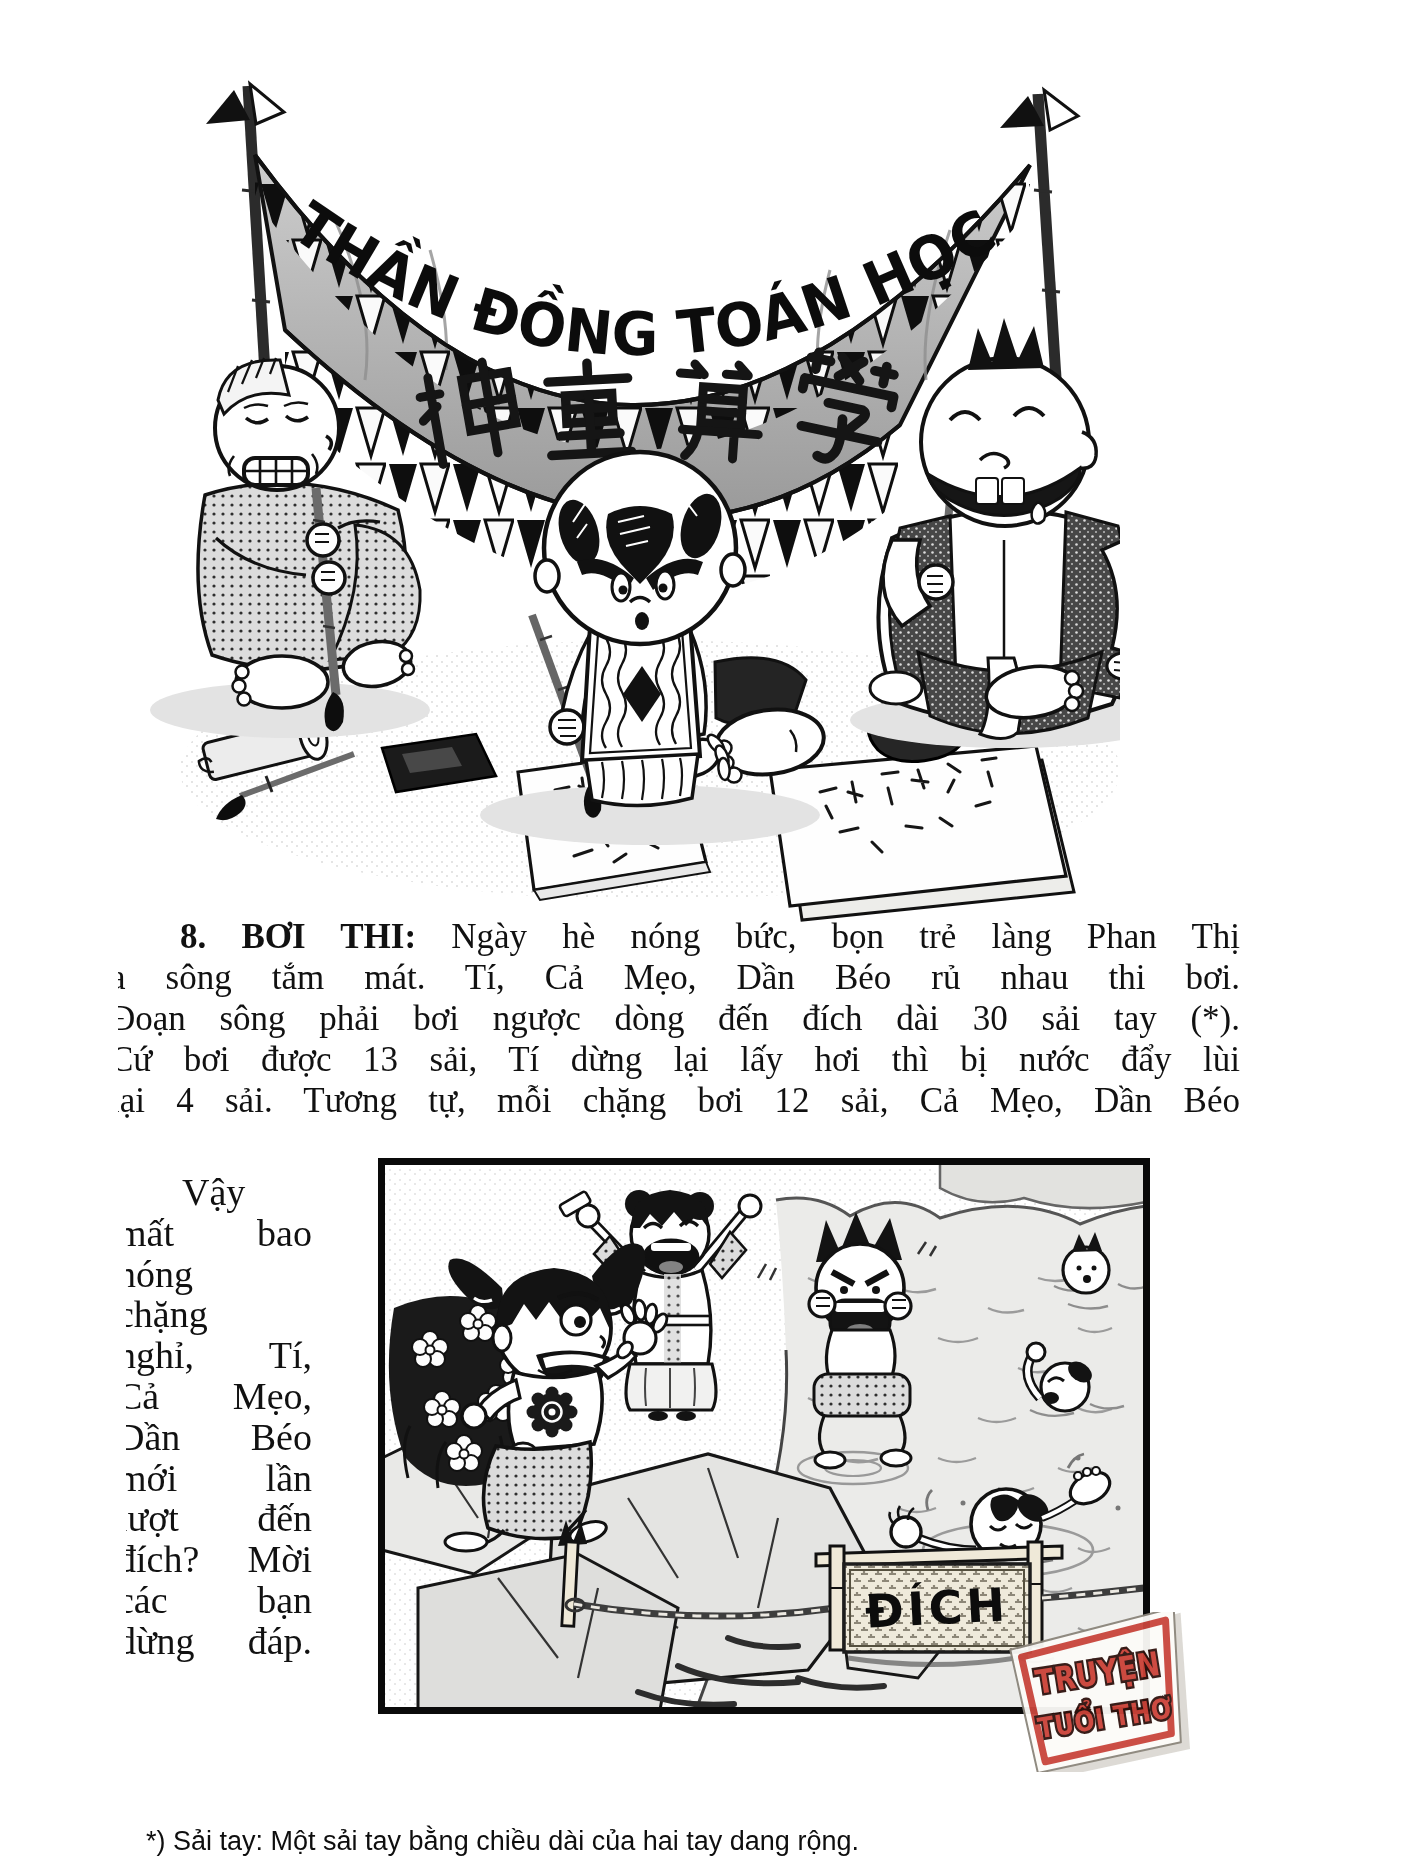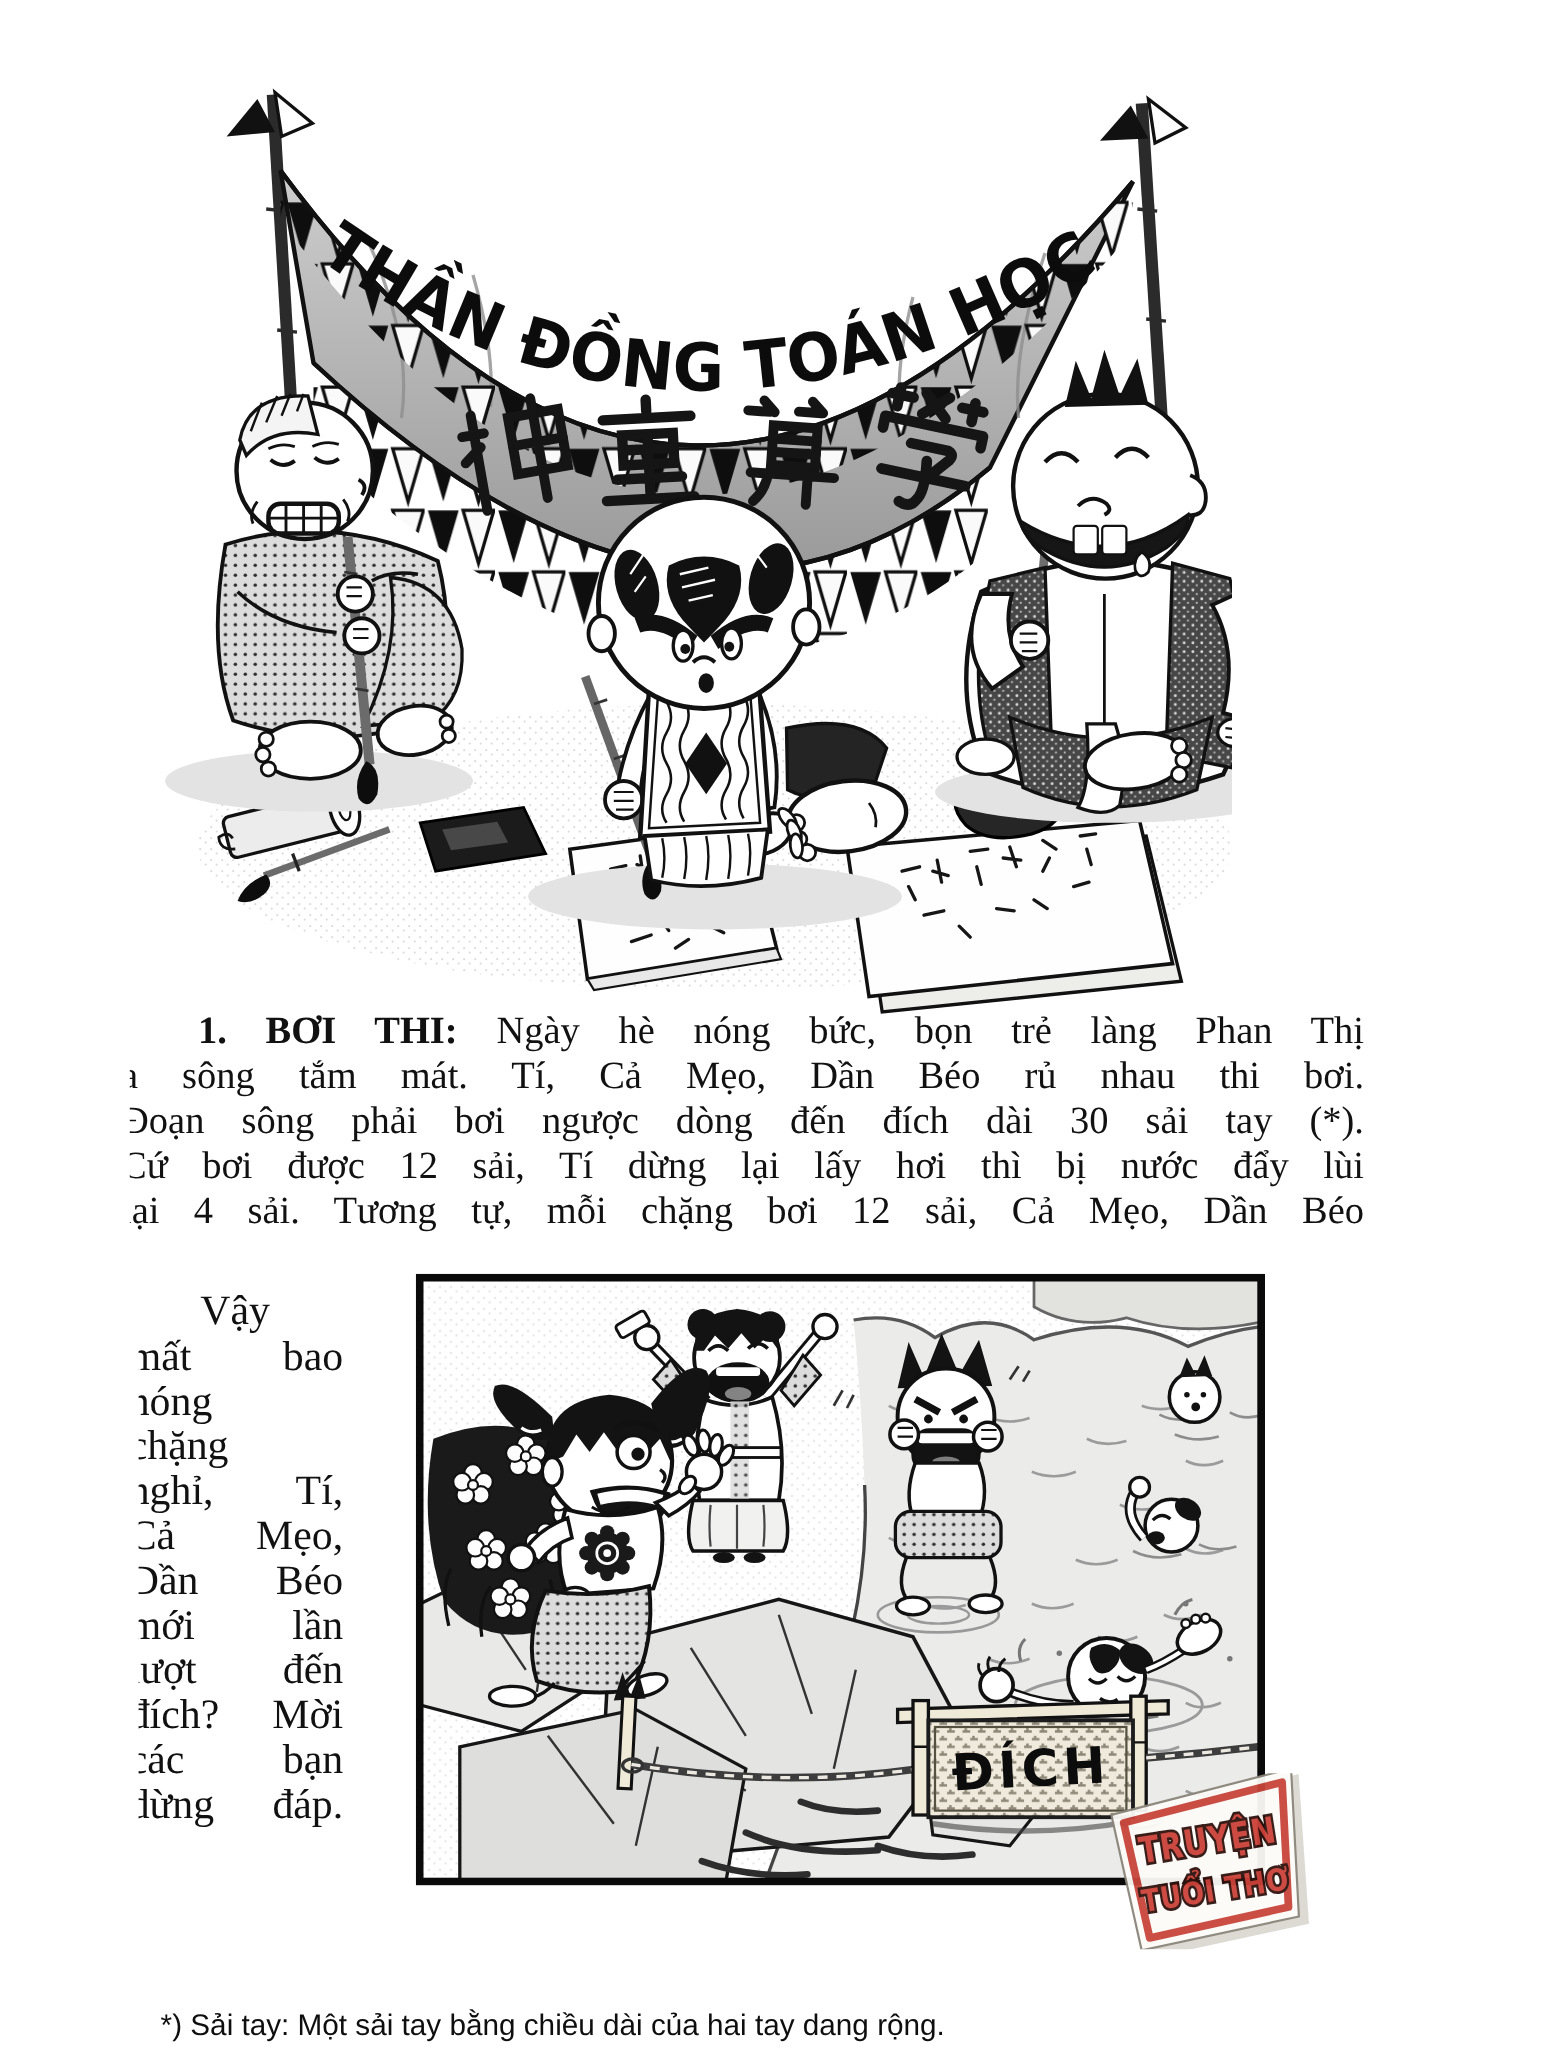--- a/index.html
+++ b/index.html
@@ -234,24 +234,24 @@
       <ellipse cx="491" cy="517" rx="9" ry="14" fill="#fff" stroke="#111" stroke-width="3"></ellipse>
       <circle cx="493" cy="520" r="4.5" fill="#111"></circle>
       <ellipse cx="535" cy="515" rx="9" ry="14" fill="#fff" stroke="#111" stroke-width="3"></ellipse>
       <circle cx="533" cy="518" r="4.5" fill="#111"></circle>
       <path d="M500,532 q10,-9 20,0" stroke="#111" stroke-width="3.5" fill="none"></path>
       <ellipse cx="512" cy="551" rx="7" ry="9" fill="#111"></ellipse>
     </g>
   </svg>
 
   <div class="para">
-    <div class="pl first"><b>1. BƠI THI:</b> <span>Ngày hè nóng bức, bọn trẻ làng Phan Thị</span></div>
+    <div class="pl first"><b>8. BƠI THI:</b> <span>Ngày hè nóng bức, bọn trẻ làng Phan Thị</span></div>
     <div class="pl">a sông tắm mát. Tí, Cả Mẹo, Dần Béo rủ nhau thi bơi.</div>
     <div class="pl">Đoạn sông phải bơi ngược dòng đến đích dài 30 sải tay (*).</div>
-    <div class="pl">Cứ bơi được 12 sải, Tí dừng lại lấy hơi thì bị nước đẩy lùi</div>
+    <div class="pl">Cứ bơi được 13 sải, Tí dừng lại lấy hơi thì bị nước đẩy lùi</div>
     <div class="pl">lại 4 sải. Tương tự, mỗi chặng bơi 12 sải, Cả Mẹo, Dần Béo</div>
   </div>
 
   <div class="col">
     <div class="cl first">Vậy</div>
     <div class="cl">mất bao</div>
     <div class="cl">nóng</div>
     <div class="cl">chặng</div>
     <div class="cl">nghỉ, Tí,</div>
     <div class="cl">Cả Mẹo,</div>

